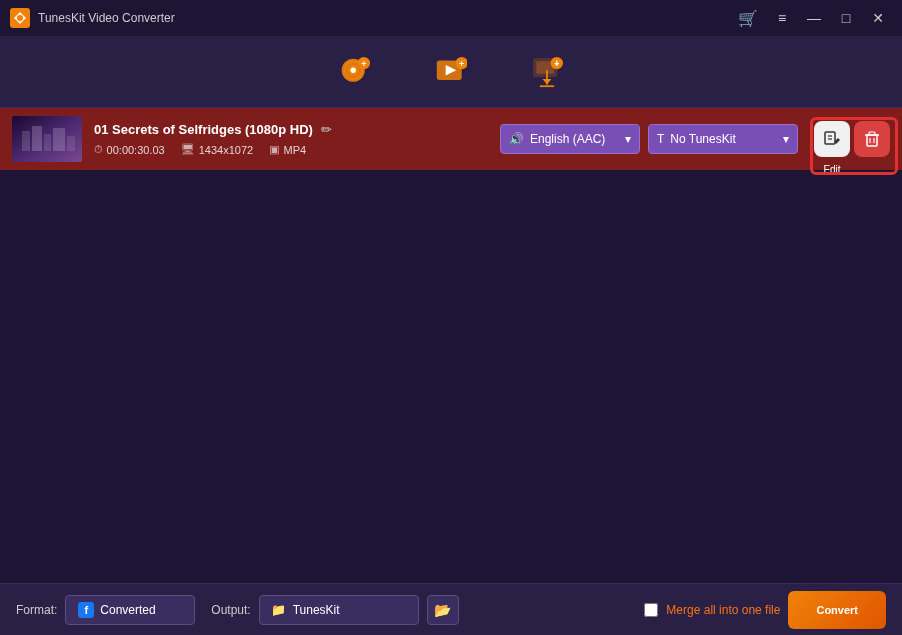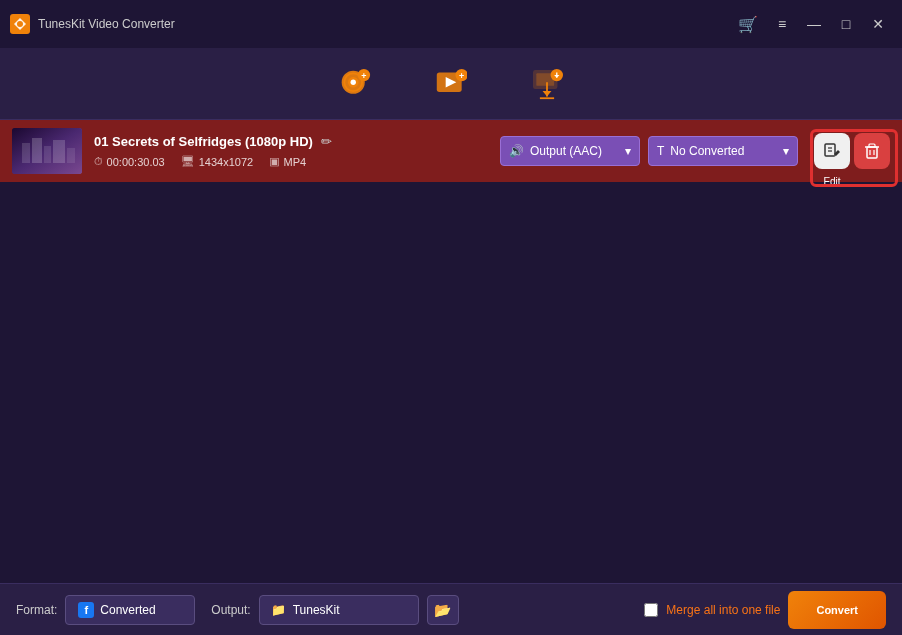--- a/index.html
+++ b/index.html
@@ -9,21 +9,21 @@
       background: #1e1535;
       font-family: 'Segoe UI', Arial, sans-serif;
       overflow: hidden;
       color: #fff;
       user-select: none;
     }
 
     
     #title-bar {
       background: #1e1535;
-      height: 48px;
+      height: 36px;
       display: flex;
       align-items: center;
       padding: 0 10px;
       justify-content: space-between;
     }
     #title-bar-left {
       display: flex;
       align-items: center;
       gap: 8px;
     }
@@ -474,27 +474,27 @@
         <span class="meta-icon">▣</span>
         <span>MP4</span>
       </div>
     </div>
   </div>
 
   <div id="file-controls">
 
     <div class="ctrl-dropdown">
       <span>🔊</span>
-      <span style="flex:1">Output (AAC)</span>
+      <span style="flex:1">English (AAC)</span>
       <span>▾</span>
     </div>
 
     <div class="subtitle-dropdown">
       <span>T</span>
-      <span style="flex:1">No Converted</span>
+      <span style="flex:1">No TunesKit</span>
       <span>▾</span>
     </div>
 
     <div id="action-btns">
 
       <div id="edit-highlight"></div>
 
       <button id="edit-btn" class="action-btn">
         <svg width="18" height="18" viewBox="0 0 18 18">
           <rect x="2" y="2" width="10" height="12" rx="1" fill="none" stroke="#333" stroke-width="1.5"></rect>

